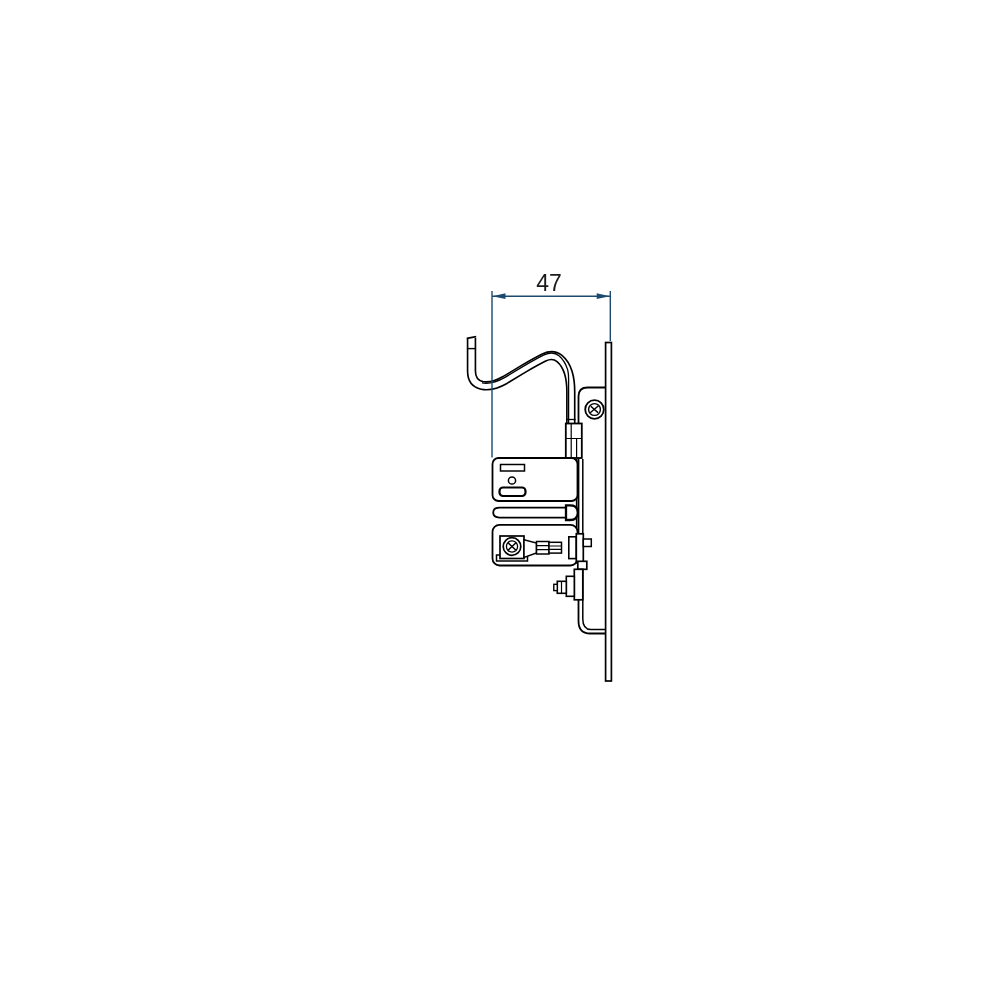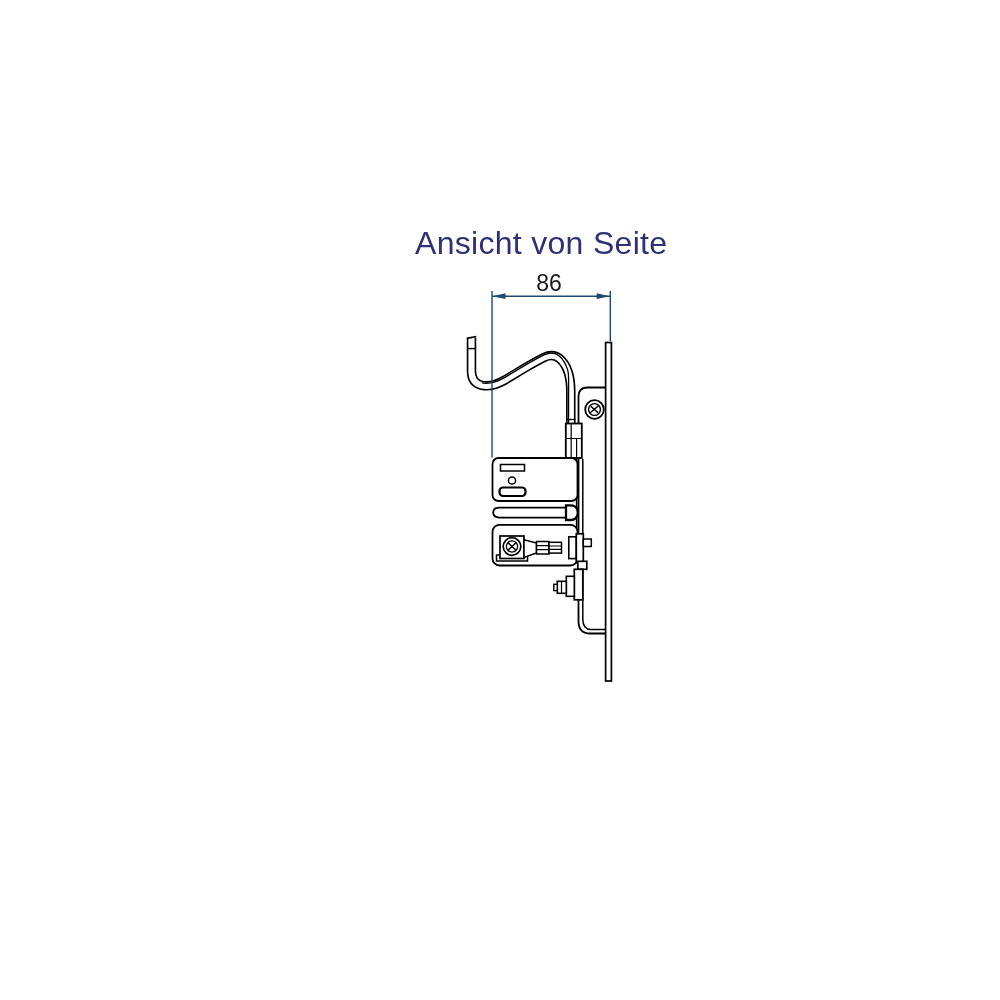--- a/index.html
+++ b/index.html
@@ -33,22 +33,21 @@
   .fd{fill:var(--dim-color);stroke:none;}
   .fw{fill:#fff;}
   .fn{fill:none;}
   .tw{stroke:#fff;fill:none;}
 </style>
 </head>
 <body>
 
 <div class="page">
 
-  <div class="title">Ansicht von Seite</div>
-  <div class="dim-label">86</div>
+  <div class="dim-label">47</div>
 
   <svg width="1000" height="1000" viewBox="0 0 1000 1000">
 
     <g class="fn">
       <path class="k" stroke-width="1.8" d="M607,387.5 H587.5 Q578.5,387.5 578.5,396.5 V621 Q578.5,633.5 590,633.5 H606"></path>
       <path class="k" stroke-width="1.5" d="M582.8,459 V619 Q582.8,629.5 591,629.5 H606"></path>
       <path class="k" stroke-width="1.5" d="M576.6,459 V528"></path>
     </g>
 
     <g>

